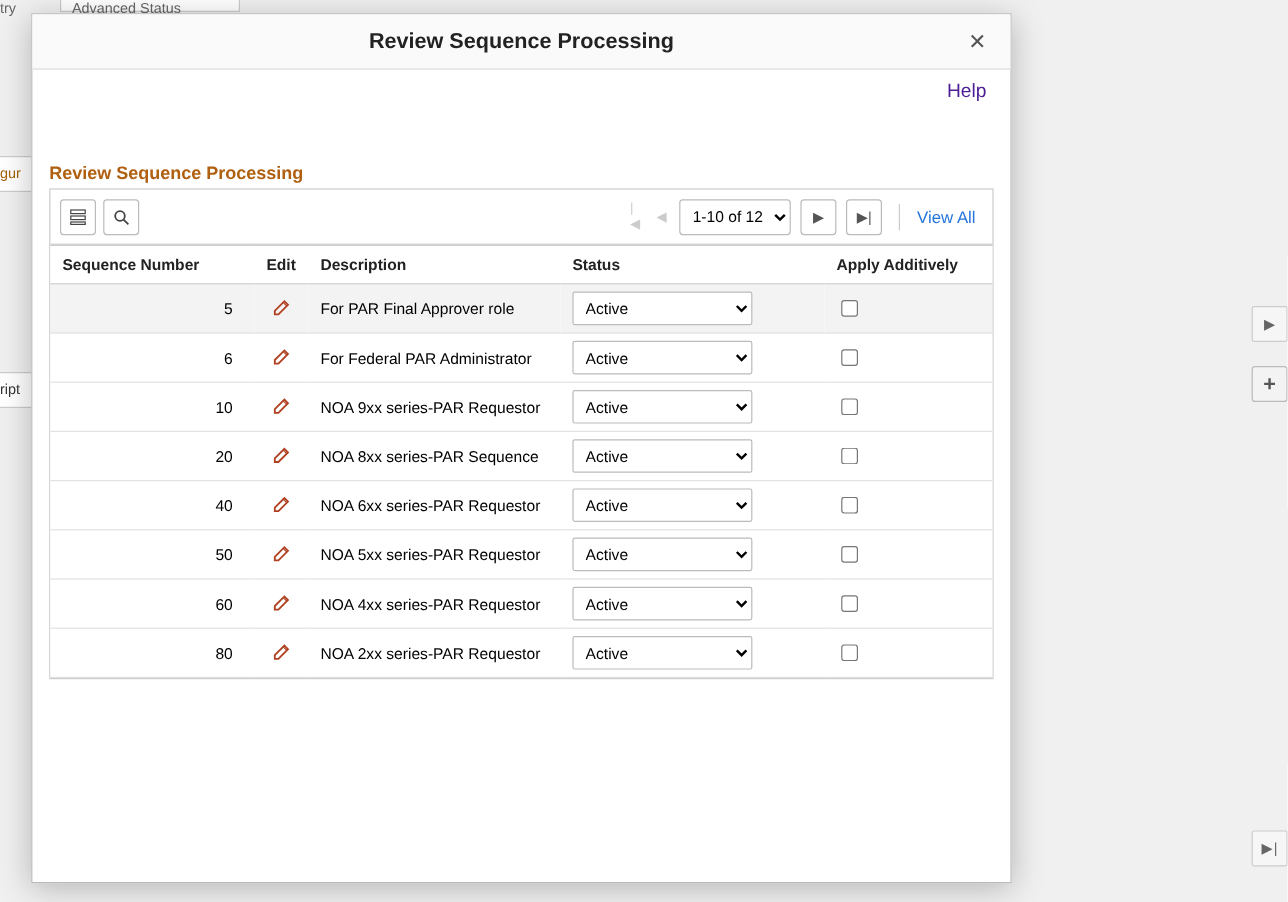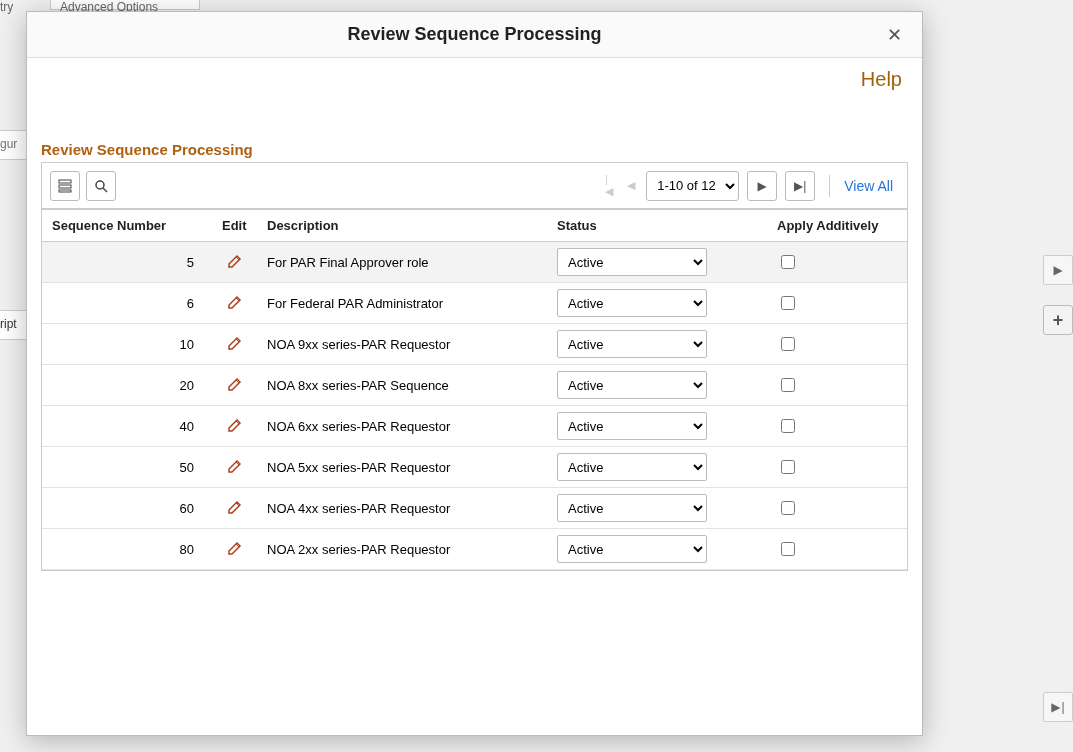--- a/index.html
+++ b/index.html
@@ -30,21 +30,21 @@
     font-size: 12px;
     color: #666;
   }
   .bg-adv {
     position:absolute; top:0; left:60px; font-size:12px; color:#666;
   }
   .bg-leftbar {
     position: absolute;
     top: 130px; left: 0; width: 38px; height: 30px;
     border-top:1px solid #ccc; border-bottom:1px solid #ccc;
-    color:#737373; font-size:12px; padding-top:6px;
+    color:#a16207; font-size:12px; padding-top:6px;
     background:#fff;
   }
   .bg-left2 {
     position:absolute; top:310px; left:0; width:26px; height:30px;
     border-top:1px solid #ccc; border-bottom:1px solid #ccc;
     color:#333; font-size:12px; padding-top:6px; background:#fff;
   }
   .bg-btn-plus {
     position:absolute; top:305px; right:0; width:30px; height:30px;
     border:1px solid #bbb; border-radius:3px; background:#f3f3f3;
@@ -60,21 +60,21 @@
     position:absolute; bottom:30px; right:0; width:30px; height:30px;
     border:1px solid #ccc; border-radius:2px; background:#f6f6f6;
     display:flex;align-items:center;justify-content:center;color:#666;font-size:12px;
   }
 
   
   .modal {
     position: absolute;
     top: 11px;
     left: 26px;
-    width: 897px;
+    width: 817px;
     height: 725px;
     background: #fff;
     border: 1px solid #bbb;
     box-shadow: 0 5px 25px rgba(0,0,0,0.25);
     display: flex;
     flex-direction: column;
   }
   .modal-header {
     height: 46px;
     border-bottom: 1px solid #ddd;
@@ -101,23 +101,23 @@
   .modal-body {
     flex: 1;
     padding: 0 0 0 0;
     overflow: auto;
   }
   .help-row {
     text-align: right;
     padding: 10px 20px 0 0;
   }
   .help-link {
-    color: #a16207;
+    color: #4c1d95;
     text-decoration: none;
-    font-size: 20px;
+    font-size: 16px;
     cursor: pointer;
   }
   .section-title {
     color: #b06010;
     font-size: 15px;
     font-weight: bold;
     padding: 50px 0 4px 14px;
   }
   .grid-wrap {
     margin: 0 14px;
@@ -258,21 +258,21 @@
     background:#fff;
     border:1px solid #1f6fd6;
     color:#1f6fd6;
   }
 </style>
 </head>
 <body>
 
 <div class="bg-tab"></div>
 <span class="bg-try">try</span>
-<span class="bg-adv">Advanced Options</span>
+<span class="bg-adv">Advanced Status</span>
 <div class="bg-leftbar">gur</div>
 <div class="bg-left2">ript</div>
 <div class="bg-right-paging">▶</div>
 <div class="bg-btn-plus">+</div>
 <div class="bg-bottom-paging">▶<span style="margin-left:1px">|</span></div>
 
 <div class="modal">
   <div class="modal-header">
     <span class="modal-title">Review Sequence Processing</span>
     <span class="modal-close">✕</span>

